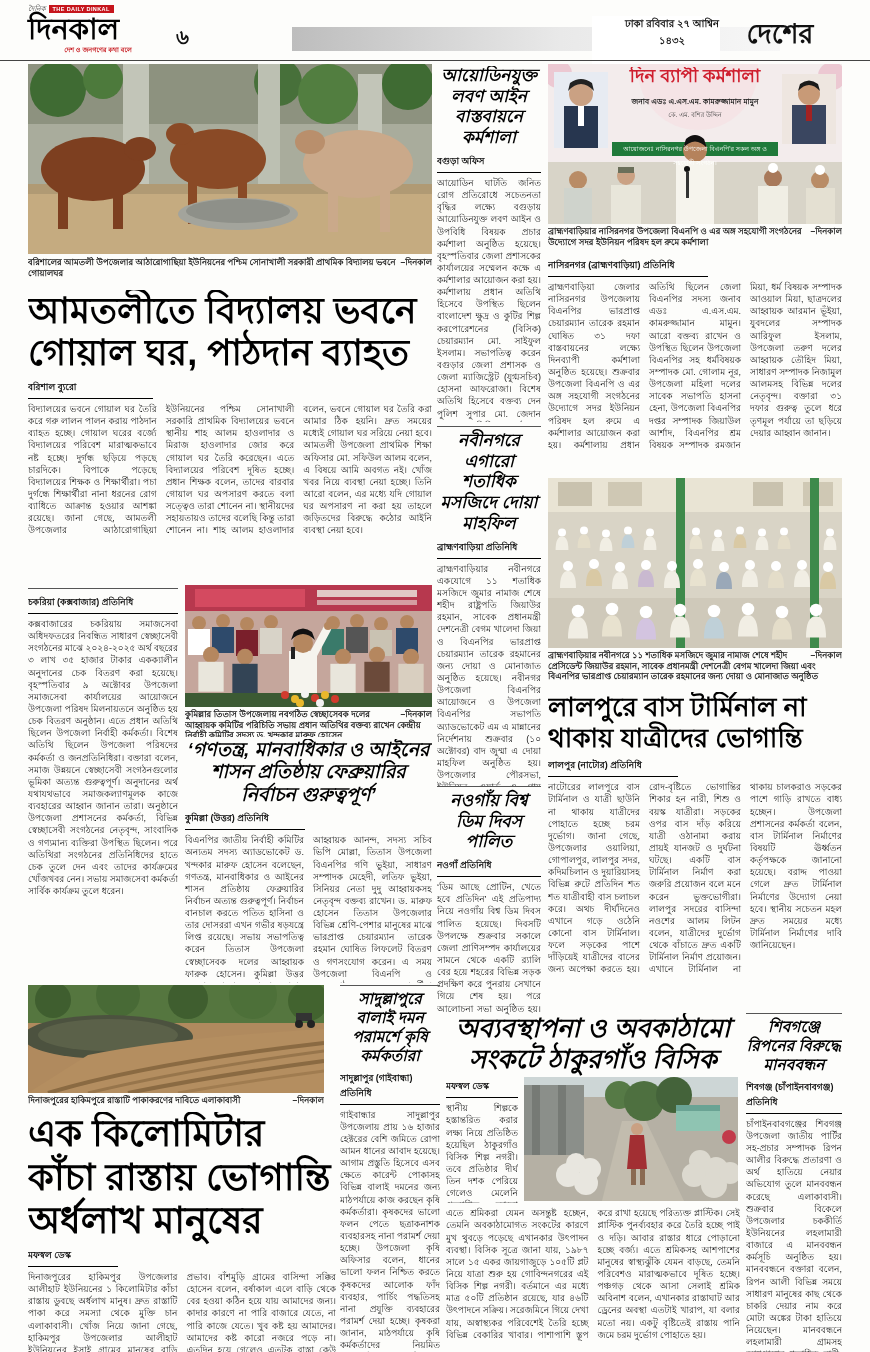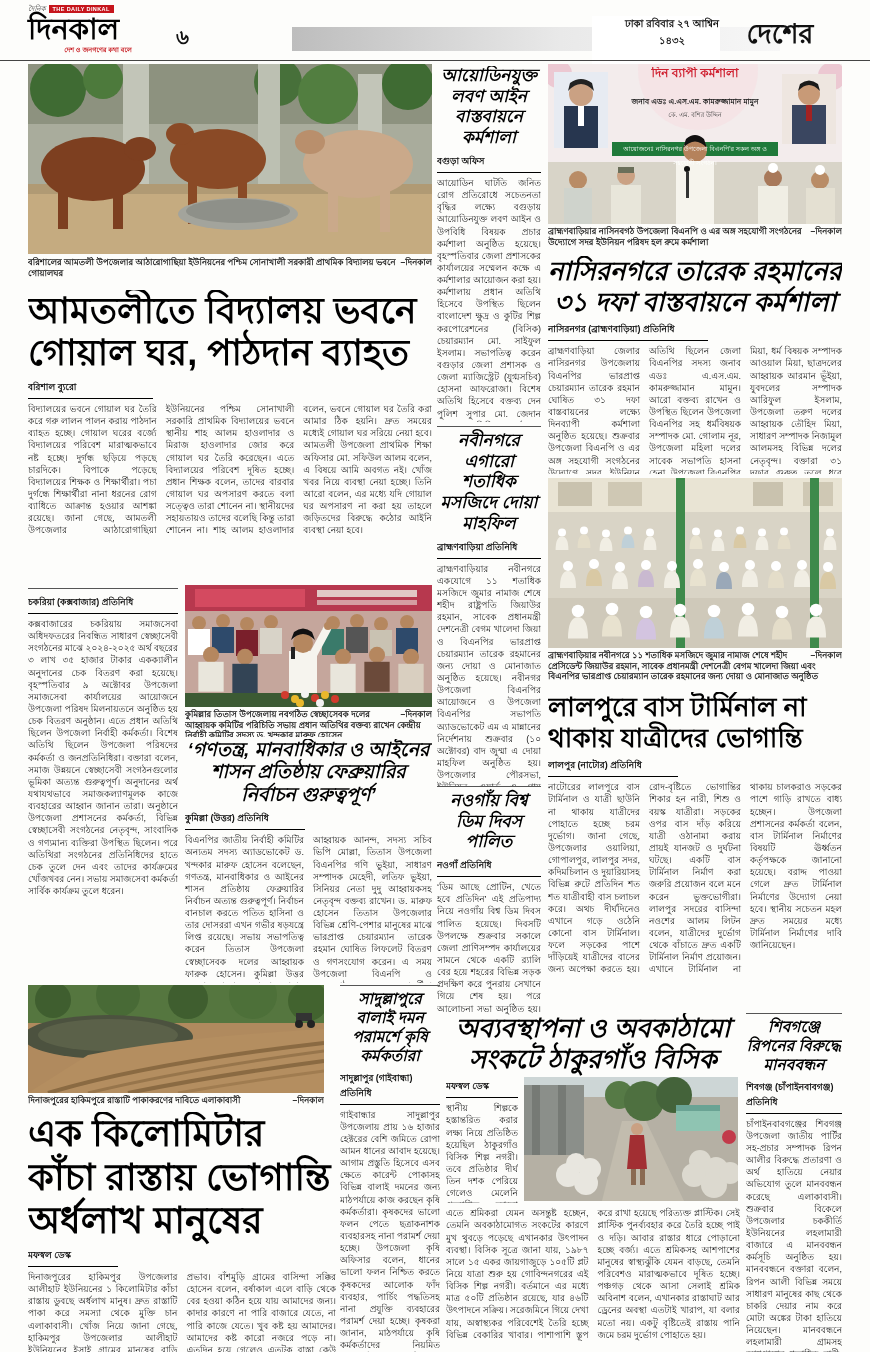--- a/index.html
+++ b/index.html
@@ -33,21 +33,21 @@
   .body{font-size:9px;line-height:1.35;text-align:justify;flex:1;overflow:hidden;color:#1a1a1a;}
   .c2{column-count:2;column-gap:9px;}
   .c3{column-count:3;column-gap:9px;}
   .rule-top{border-top:1px solid #555;padding-top:4px;}
   
   .photo{overflow:hidden;background:#ccc;}
   .photo svg{display:block;width:100%;height:100%;}
   .cap{font-size:8.5px;font-weight:600;line-height:1.25;color:#222;overflow:hidden;}
   .cap .credit{float:right;font-weight:bold;}
   .banner-txt{position:absolute;text-align:center;overflow:hidden;}
-  .bt-title{color:#cf1f2f;font-weight:900;font-size:12px;line-height:1.1;}
+  .bt-title{color:#cf1f2f;font-weight:900;font-size:18px;line-height:1.1;}
   .bt-guest{color:#222;font-weight:bold;font-size:7.5px;}
   .bt-guest2{color:#444;font-size:6.5px;}
   .bt-org{color:#fff;font-size:6.3px;line-height:14px;}
   .bscic-row{display:flex;gap:6px;flex:none;}
   .bscic-col{width:72px;flex:none;display:flex;flex-direction:column;overflow:hidden;}
 </style>
 </head>
 <body>
 
 <div class="page">
@@ -170,25 +170,24 @@
       <rect x="138" y="108" width="3" height="26" fill="#333"></rect>
         <circle cx="139" cy="105" r="3" fill="#111"></circle>
     </svg>
     <div class="banner-txt bt-title" style="left:64px;top:3px;width:166px;">দিন ব্যাপী কর্মশালা</div>
     <div class="banner-txt bt-guest" style="left:64px;top:32px;width:166px;">জনাব এডঃ এ.এস.এম. কামরুজ্জামান মামুন</div>
     <div class="banner-txt bt-guest2" style="left:64px;top:46px;width:166px;">কে. এম. বশির উদ্দিন</div>
     <div class="banner-txt bt-org" style="left:66px;top:78px;width:162px;">আয়োজনেঃ নাসিরনগর উপজেলা বিএনপি'র সকল অঙ্গ ও সহযোগী সংগঠন।</div>
   </div>
   <div class="abs cap" style="left:548px;top:226px;width:294px;height:28px;">
     <span class="credit">–দিনকাল</span>
-    <span>ব্রাহ্মণবাড়িয়ার নাসিনবগঠ উপজেলা বিএনপি ও এর অঙ্গ সহযোগী সংগঠনের উদ্যোগে সদর ইউনিয়ন পরিষদ হল রুমে কর্মশালা</span>
+    <span>ব্রাহ্মণবাড়িয়ার নাসিরনগর উপজেলা বিএনপি ও এর অঙ্গ সহযোগী সংগঠনের উদ্যোগে সদর ইউনিয়ন পরিষদ হল রুমে কর্মশালা</span>
   </div>
 
   <section class="art abs" style="left:548px;top:256px;width:294px;height:218px;">
-    <h1 class="hl hl-27 hl-c">নাসিরনগরে তারেক রহমানের ৩১ দফা বাস্তবায়নে কর্মশালা</h1>
     <div class="byline" style="width:160px;">নাসিরনগর (ব্রাহ্মণবাড়িয়া) প্রতিনিধি</div>
     <div class="body c3">ব্রাহ্মণবাড়িয়া জেলার নাসিরনগর উপজেলায় বিএনপির ভারপ্রাপ্ত চেয়ারম্যান তারেক রহমান ঘোষিত ৩১ দফা বাস্তবায়নের লক্ষ্যে দিনব্যাপী কর্মশালা অনুষ্ঠিত হয়েছে। শুক্রবার উপজেলা বিএনপি ও এর অঙ্গ সহযোগী সংগঠনের উদ্যোগে সদর ইউনিয়ন পরিষদ হল রুমে এ কর্মশালার আয়োজন করা হয়। কর্মশালায় প্রধান অতিথি ছিলেন জেলা বিএনপির সদস্য জনাব এডঃ এ.এস.এম. কামরুজ্জামান মামুন। আরো বক্তব্য রাখেন ও উপস্থিত ছিলেন উপজেলা বিএনপির সহ ধর্মবিষয়ক সম্পাদক মো. গোলাম নূর, উপজেলা মহিলা দলের সাবেক সভাপতি হাসনা হেনা, উপজেলা বিএনপির দপ্তর সম্পাদক জিয়াউল আর্শাদ, বিএনপির শ্রম বিষয়ক সম্পাদক রমজান মিয়া, ধর্ম বিষয়ক সম্পাদক আওয়াল মিয়া, ছাত্রদলের আহ্বায়ক আরমান ভূঁইয়া, যুবদলের সম্পাদক আরিফুল ইসলাম, উপজেলা তরুণ দলের আহ্বায়ক তৌহিদ মিয়া, সাধারণ সম্পাদক নিজামুল আলমসহ বিভিন্ন দলের নেতৃবৃন্দ। বক্তারা ৩১ দফার গুরুত্ব তুলে ধরে তৃণমূল পর্যায়ে তা ছড়িয়ে দেয়ার আহ্বান জানান।</div>
   </section>
 
   <div class="abs photo" style="left:548px;top:478px;width:294px;height:170px;">
     <svg viewBox="0 0 294 170" preserveAspectRatio="none">
       <defs>
           <g id="ws">
             <circle cx="0" cy="-12" r="5" fill="#fff"></circle>
             <path d="M-8 10 q0 -17 8 -17 q8 0 8 17 z" fill="currentColor"></path>

